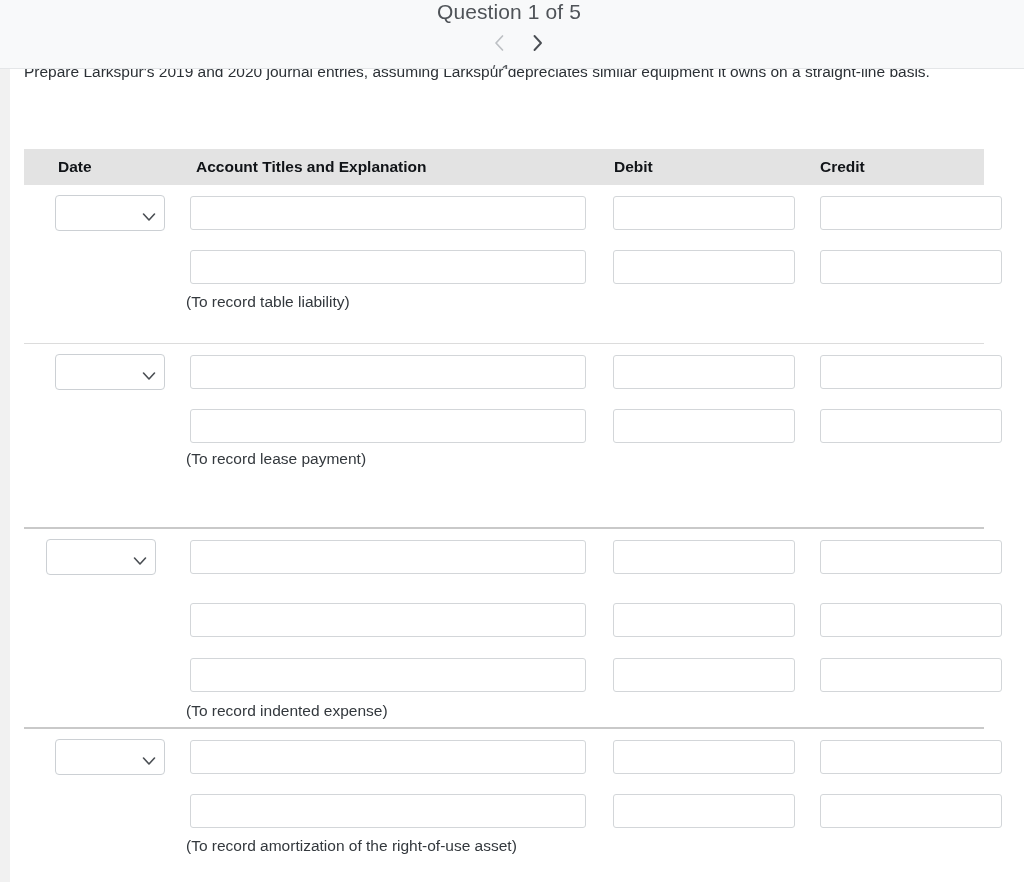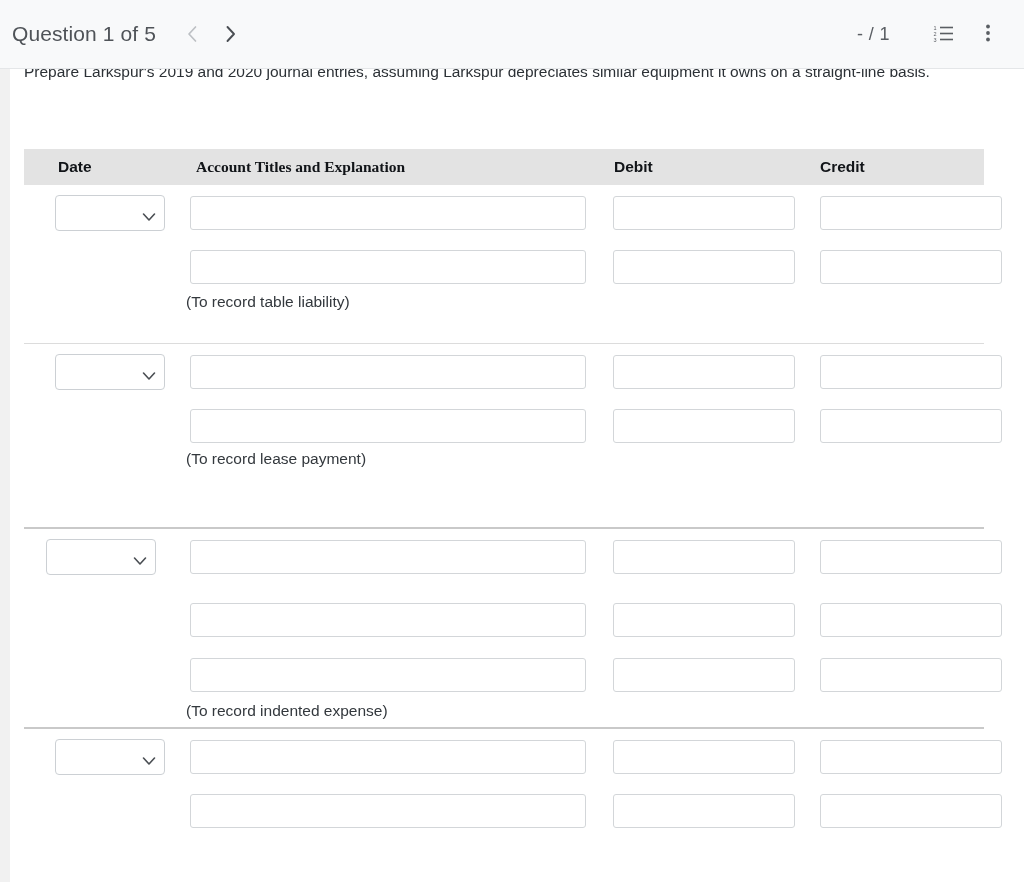--- a/index.html
+++ b/index.html
@@ -15,20 +15,21 @@
   
   #toolbar {
     position: absolute;
     left: 0; top: 0;
     width: 1024px; height: 69px;
     background: #f8f9fa;
     border-bottom: 1px solid #e4e6e8;
     display: flex;
     align-items: center;
     padding: 0 18px 0 12px;
+    flex-direction: column;
   }
   #question-counter {
     font-size: 21px;
     color: #4f5358;
     font-weight: 400;
     letter-spacing: .1px;
     white-space: nowrap;
   }
   .nav-arrows { display: flex; align-items: center; margin-left: 18px; }
   .nav-btn {
@@ -110,21 +111,21 @@
     position: absolute;
     top: 0;
     height: 36px;
     line-height: 36px;
     font-size: 15.5px;
     font-weight: bold;
     color: #111418;
     text-align: left;
   }
   .th-date    { left: 34px;  width: 134px; }
-  .th-account { left: 172px; width: 254px; text-align: right; font-family: Liberation Serif, serif; }
+  .th-account { left: 172px; width: 254px; text-align: right; }
   .th-debit   { left: 590px; width: 182px; }
   .th-credit  { left: 796px; width: 182px; }
 
   .entry-block { position: relative; }
   .entry-block.sep-top::before {
     content: "";
     position: absolute;
     left: 0; top: 0;
     width: 960px;
     height: 1px;
@@ -330,17 +331,18 @@
         </div>
 
         <input class="cell-input in-account" style="left: 166px; top: 13px;" placeholder="">
         <input class="cell-input in-debit" style="left: 589px; top: 13px;" placeholder="">
         <input class="cell-input in-credit" style="left: 796px; top: 13px;" placeholder="">
 
         <input class="cell-input in-account" style="left: 166px; top: 67px;" placeholder="">
         <input class="cell-input in-debit" style="left: 589px; top: 67px;" placeholder="">
         <input class="cell-input in-credit" style="left: 796px; top: 67px;" placeholder="">
 
+        <div class="memo" style="left:162px; top:110px;">(To record amortization of the right-of-use asset)</div>
       </div>
 
     </div>
   </div>
 </div>
 
 </body></html>

